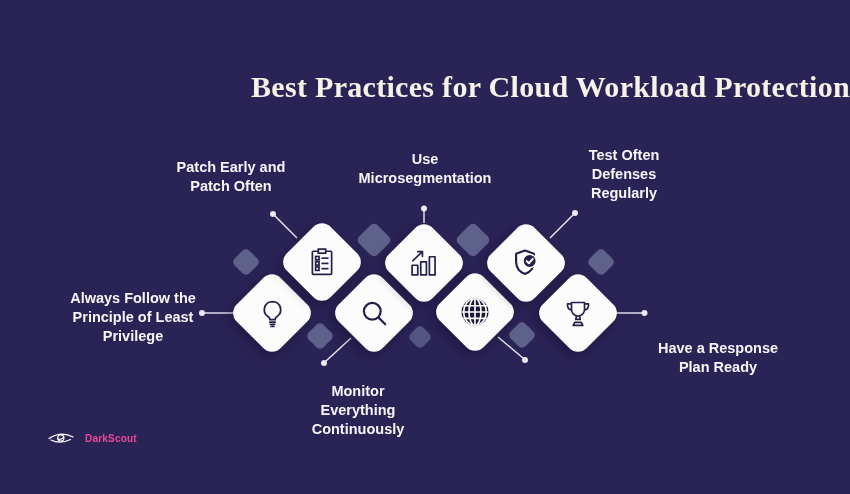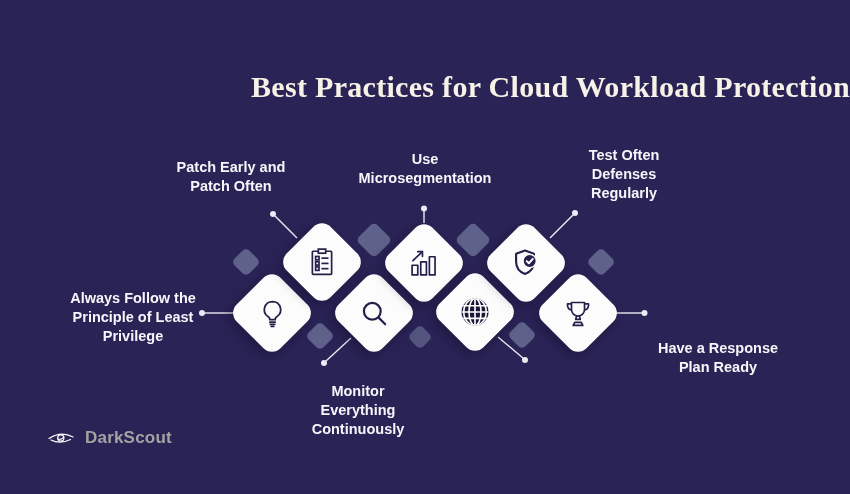--- a/index.html
+++ b/index.html
@@ -29,21 +29,21 @@
   .label{
     position:absolute;transform:translateX(-50%);
     color:#f6f6fa;font-weight:bold;font-size:14.5px;line-height:19px;
     text-align:center;white-space:pre-line;
   }
   .connectors{position:absolute;left:0;top:0;}
   .footer{
     position:absolute;left:46px;top:424px;height:28px;
     display:flex;align-items:center;gap:9px;
   }
-  .footer .brand-name{color:#a3a3a3;font-weight:bold;font-size:17px;letter-spacing:.2px;}
+  .footer .brand-name{color:#ec4899;font-weight:bold;font-size:10px;letter-spacing:.2px;}
 </style>
 </head>
 <body>
 
 <div class="canvas">
 
   <div class="title">Best Practices for Cloud Workload Protection</div>
 
   <div class="deco" style="left:246px;top:262px;width:21px;height:21px;"></div>
   <div class="deco" style="left:374px;top:240px;width:26px;height:26px;"></div>

